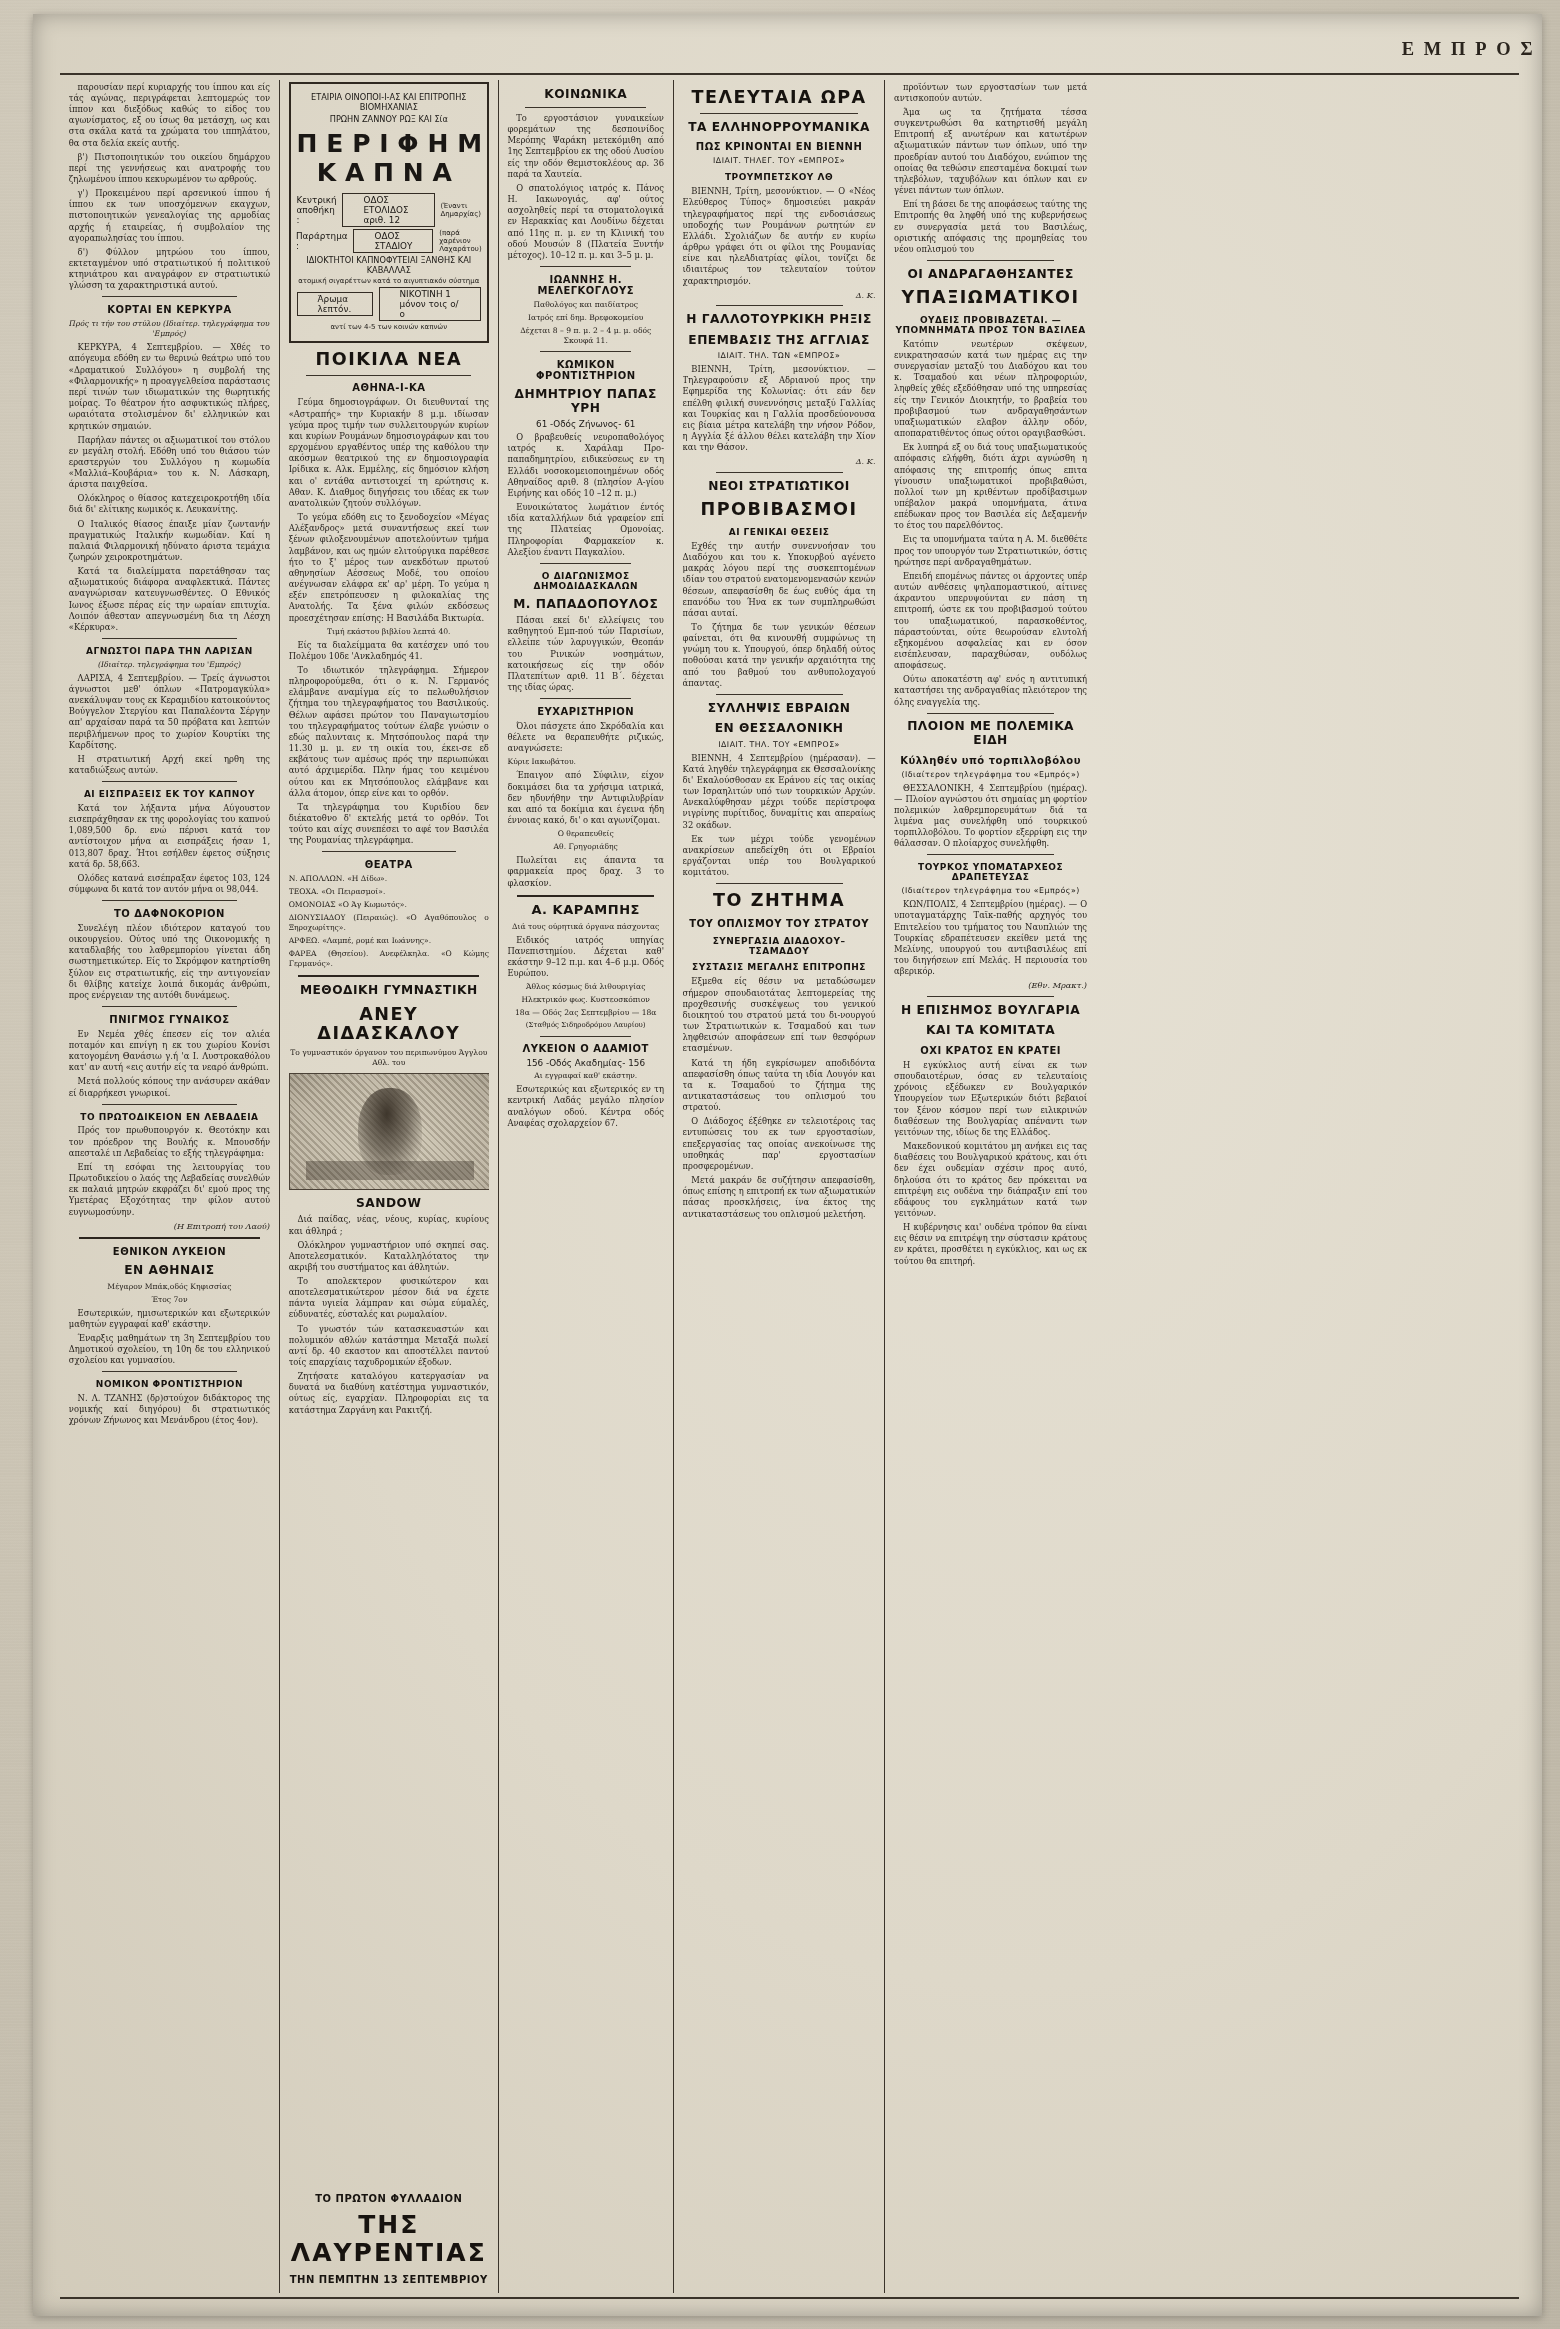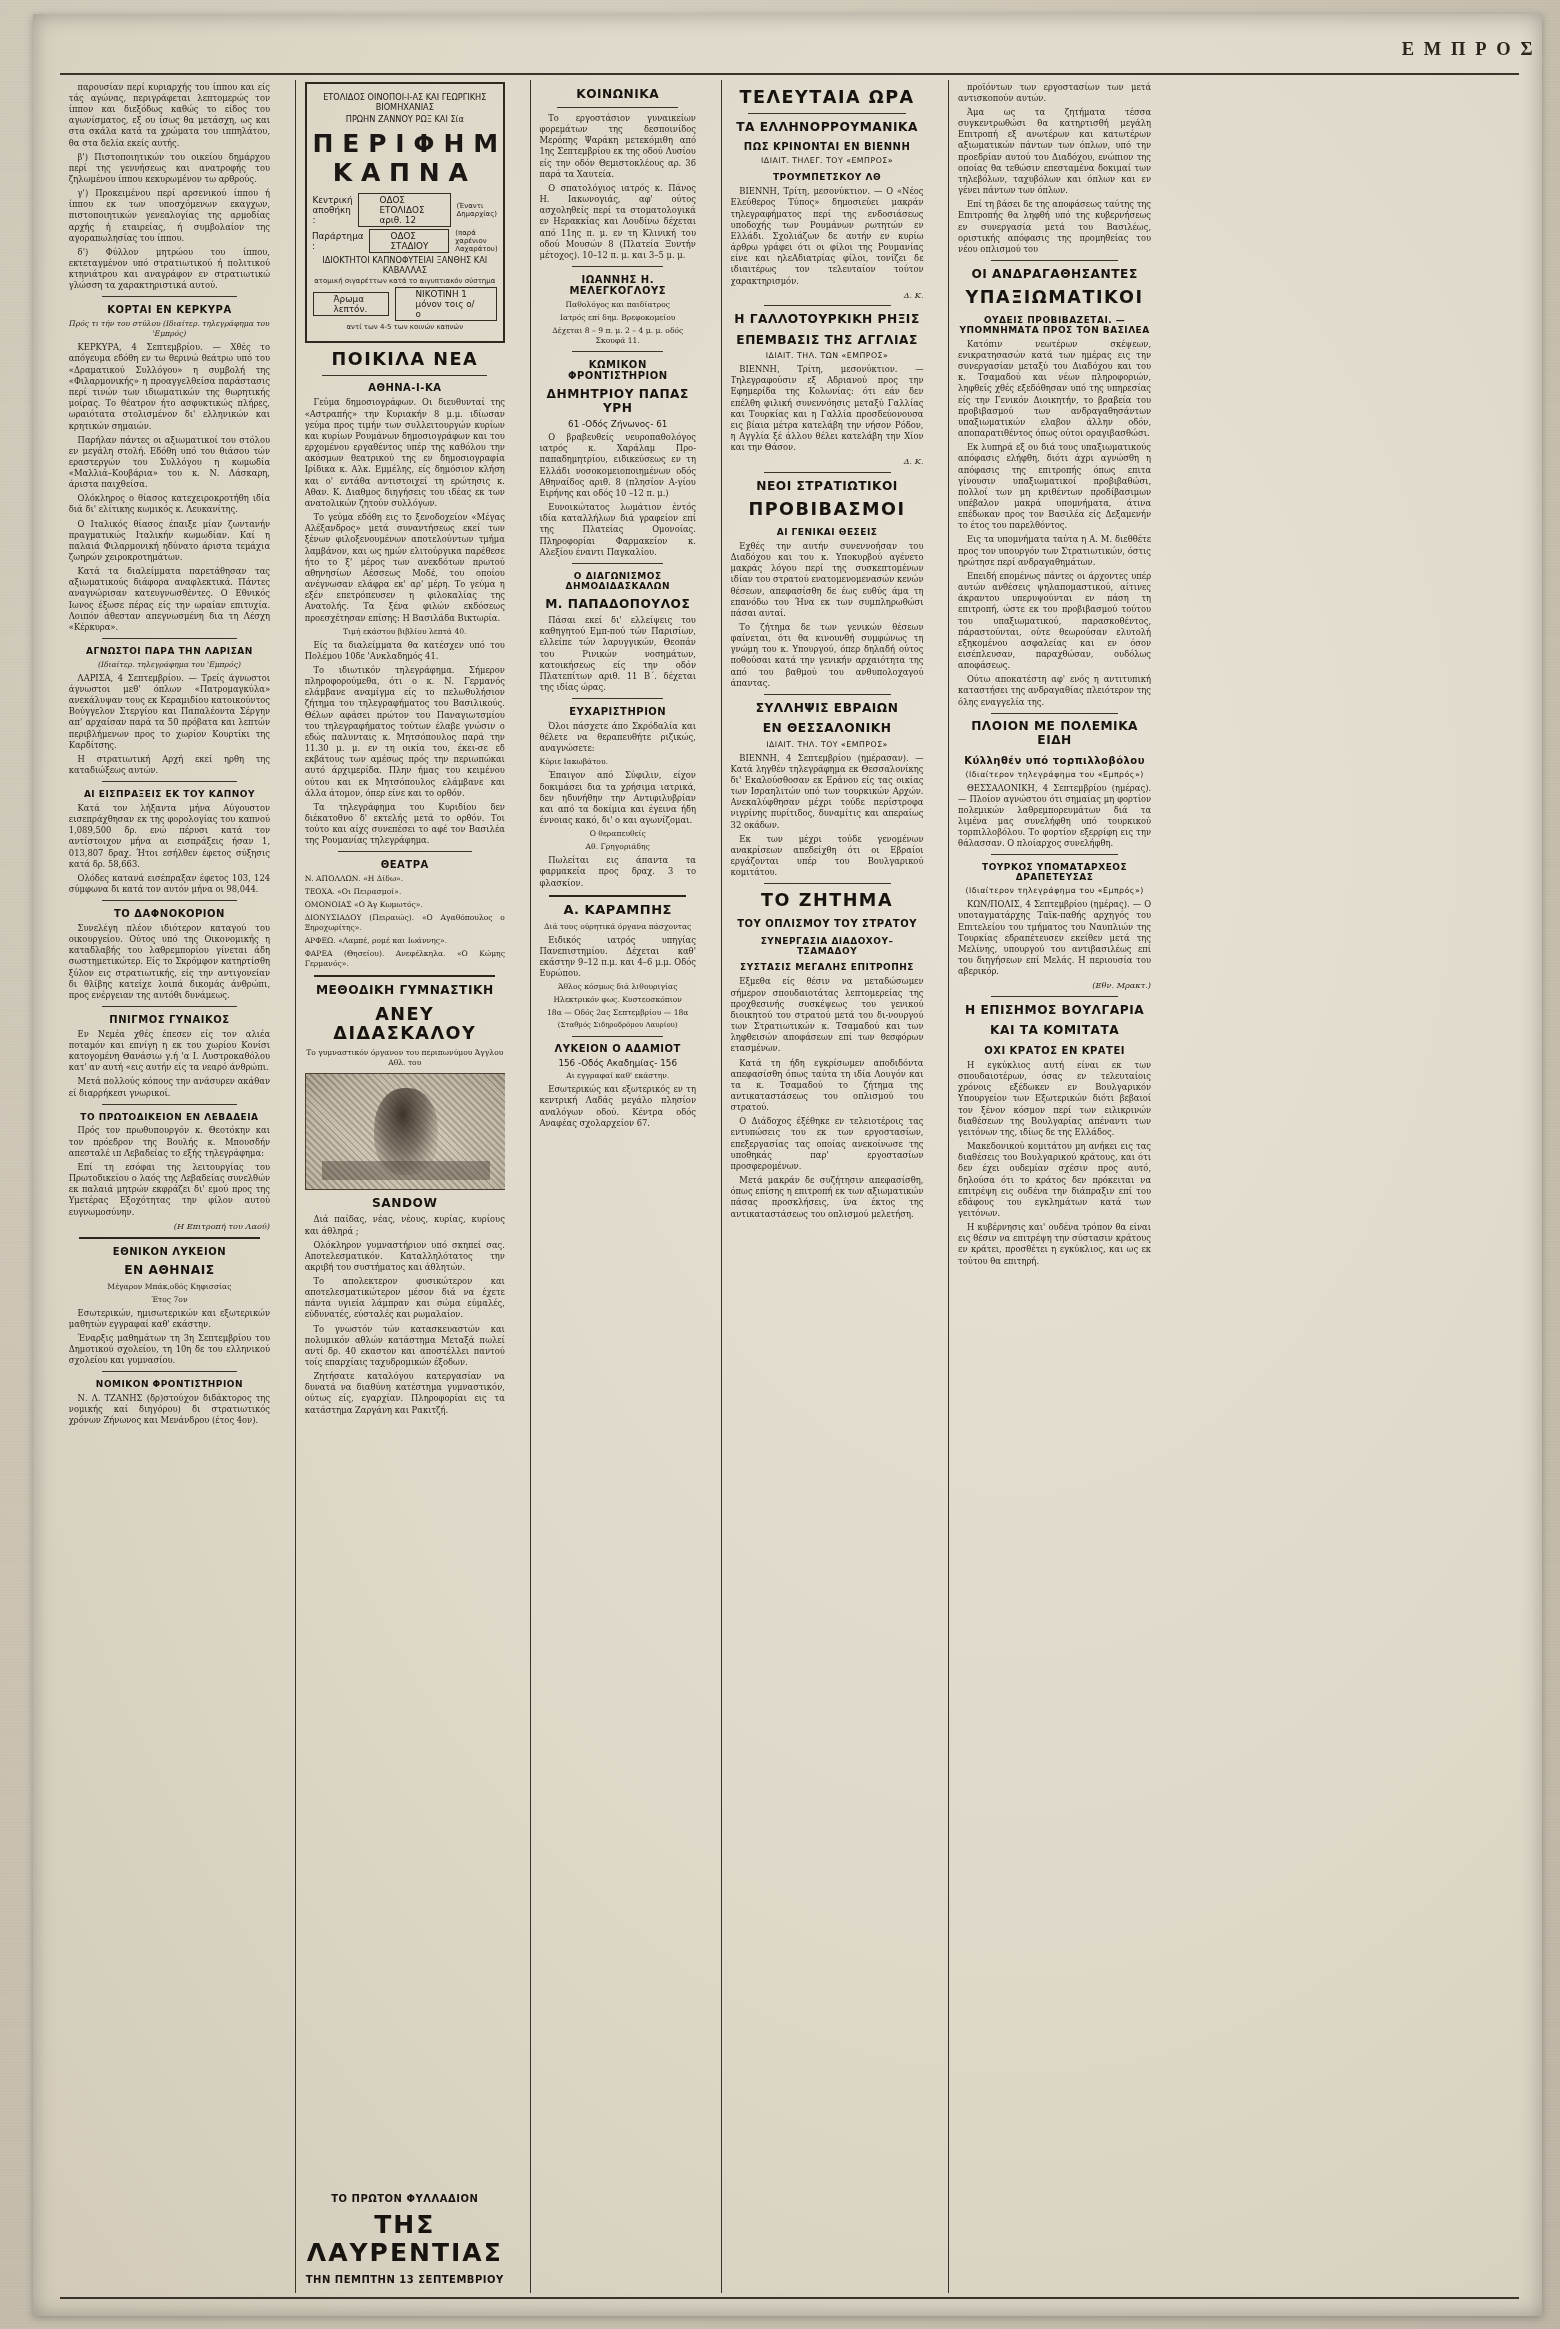--- a/index.html
+++ b/index.html
@@ -35,21 +35,21 @@
   }
   .rule{
     position:absolute;left:27px;right:23.4px;height:0;
     border-top:2px solid #3a332a;
   }
   .rule.top{top:59px;}
   .rule.bottom{bottom:17.6px;}
   .cols{
     position:absolute;left:27px;right:23.4px;top:66px;bottom:23.4px;
     display:flex;
-    gap:16px;
+    gap:0;
   }
   .col{
     position:relative;
     padding:2px 8.8px 0 8.8px;
     box-sizing:border-box;
   }
   .col + .col{ border-left:1.5px solid #3a332a; }
   .c1{width:15.0%;}
   .c2{width:15.0%;}
   .c3{width:12.0%;}
@@ -220,21 +220,21 @@
 
      <hr class="sep short">
      <div class="hd h4">ΝΟΜΙΚΟΝ ΦΡΟΝΤΙΣΤΗΡΙΟΝ</div>
      <p>Ν. Λ. ΤΖΑΝΗΣ (δρ)στούχον διδάκτορος της νομικής καί διηγόρου) δι στρατιωτικός χρόνων Ζήνωνος και Μενάνδρου (έτος 4ον).</p>
     </div>
    </div>
 
    <div class="col c2">
     <div class="col-inner">
      <div class="topbanner">
-       <div class="adline">ΕΤΟΛΙΔΟΣ ΟΙΝΟΠΟΙ-Ι-ΑΣ ΚΑΙ ΓΕΩΡΓΙΚΗΣ ΒΙΟΜΗΧΑΝΙΑΣ</div>
+       <div class="adline">ΕΤΑΙΡΙΑ ΟΙΝΟΠΟΙ-Ι-ΑΣ ΚΑΙ ΕΠΙΤΡΟΠΗΣ ΒΙΟΜΗΧΑΝΙΑΣ</div>
        <div class="adline">ΠΡΩΗΝ ΖΑΝΝΟΥ ΡΩΞ ΚΑΙ Σία</div>
        <div class="bigword">ΠΕΡΙΦΗΜΑ ΚΑΠΝΑ</div>
        <div class="rowline">
          <span>Κεντρική αποθήκη :</span>
          <span class="boxed">ΟΔΟΣ ΕΤΟΛΙΔΟΣ αριθ. 12</span>
          <span class="tiny">(Έναντι Δημαρχίας)</span>
        </div>
        <div class="rowline">
          <span>Παράρτημα :</span>
          <span class="boxed">ΟΔΟΣ ΣΤΑΔΙΟΥ</span>

